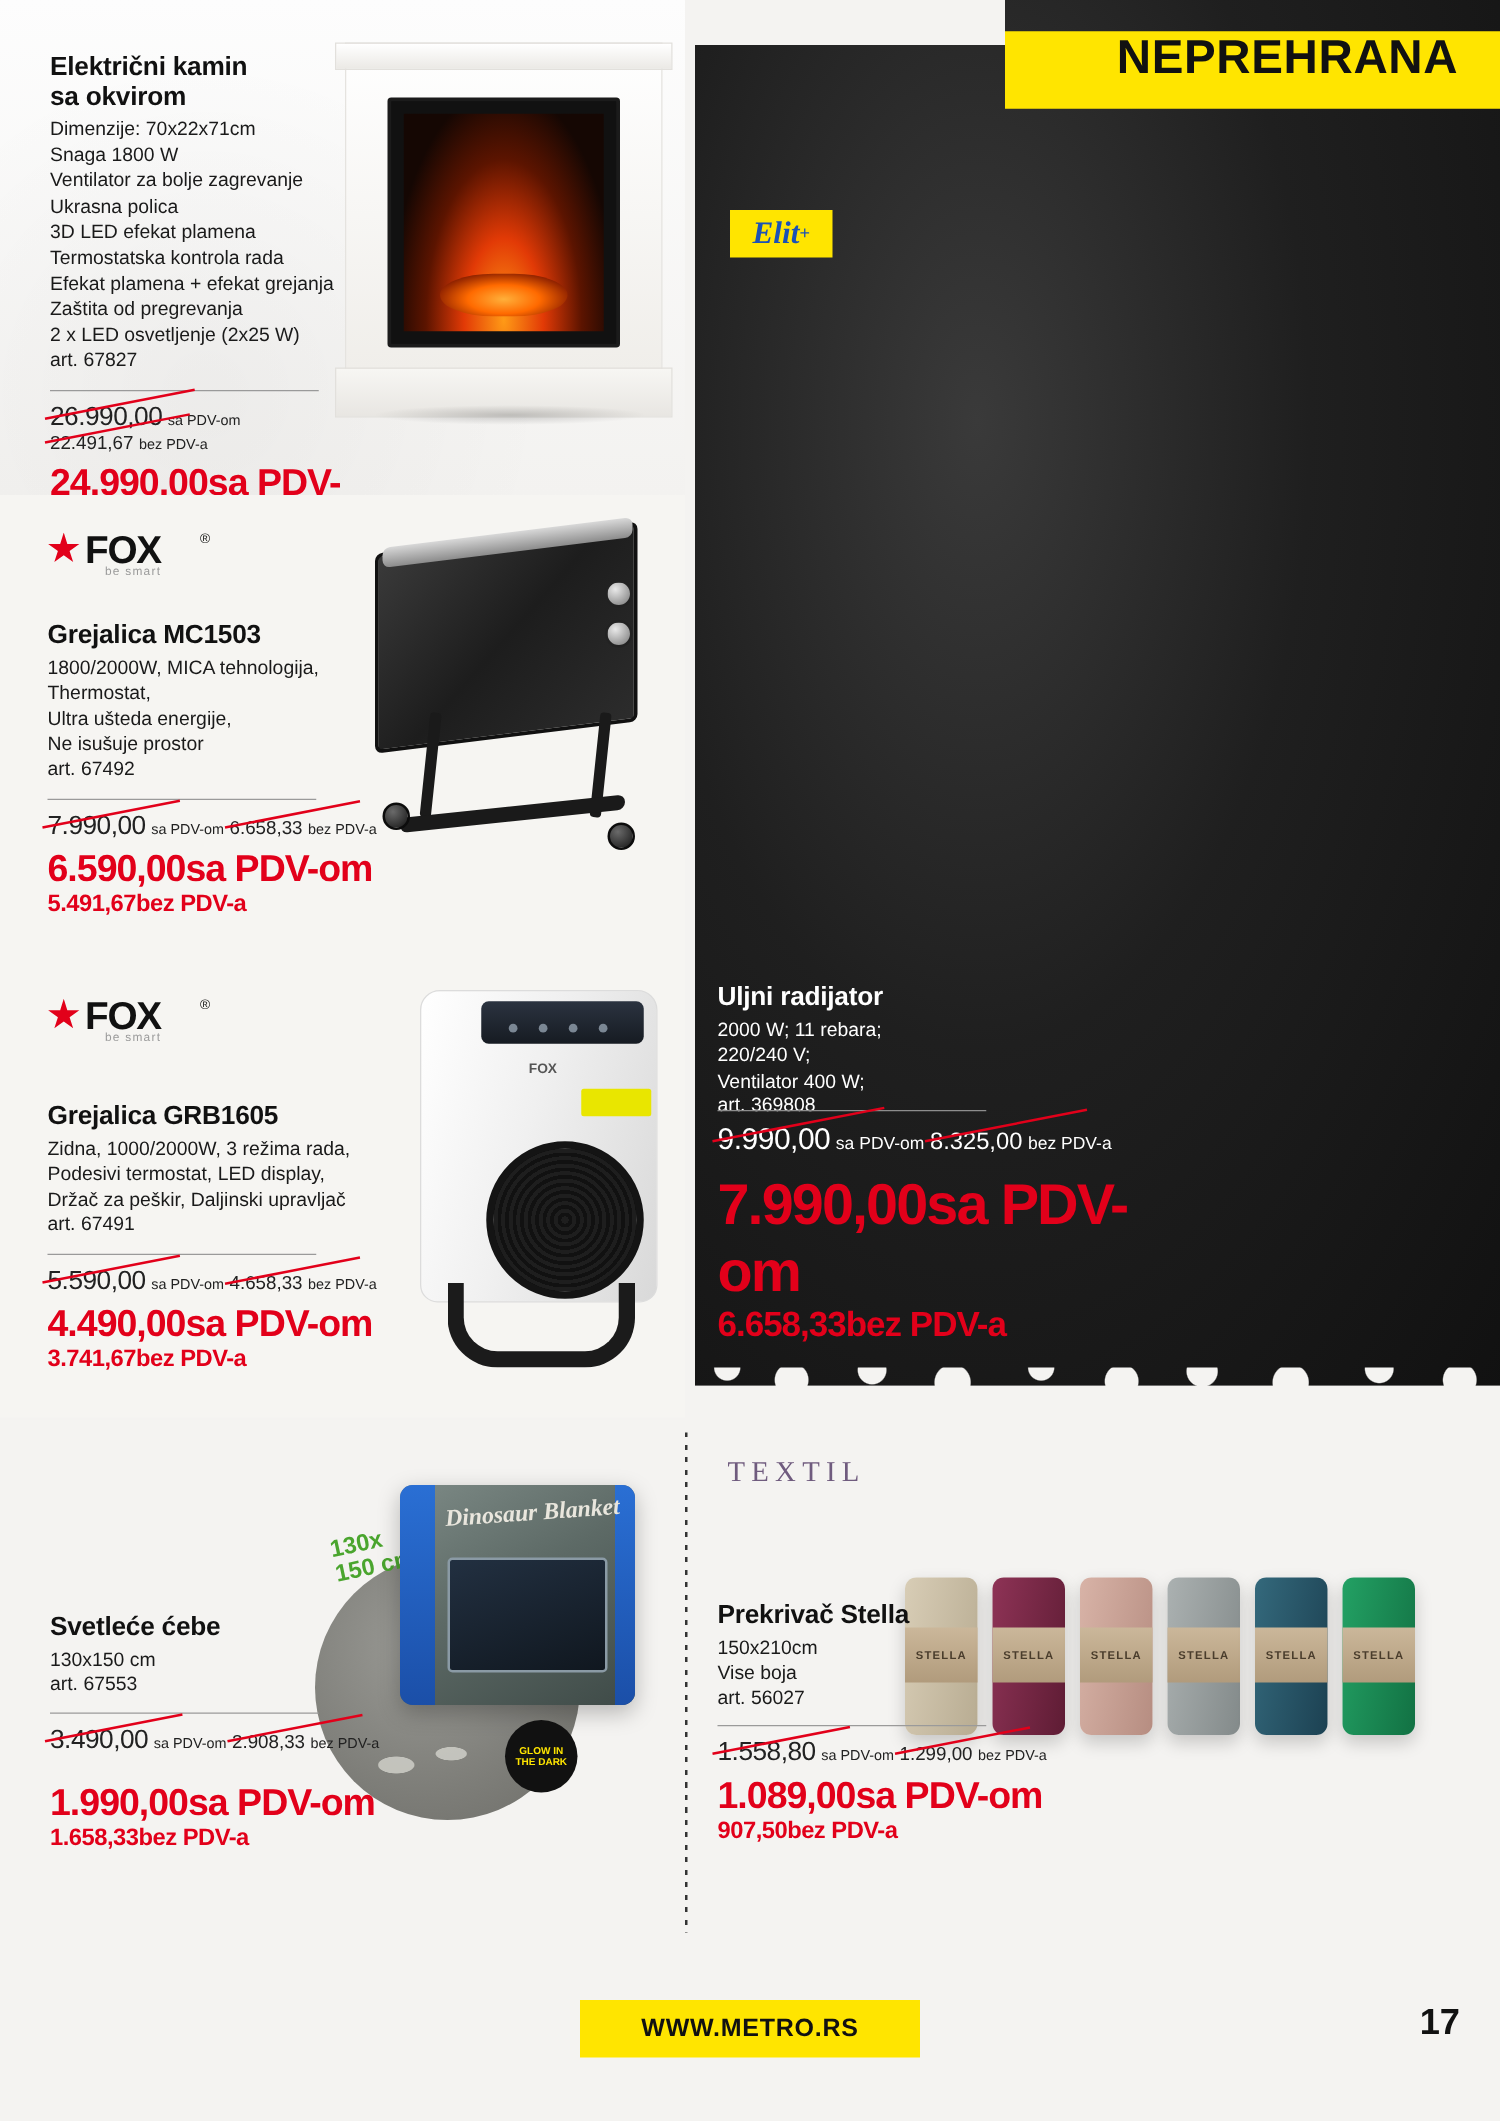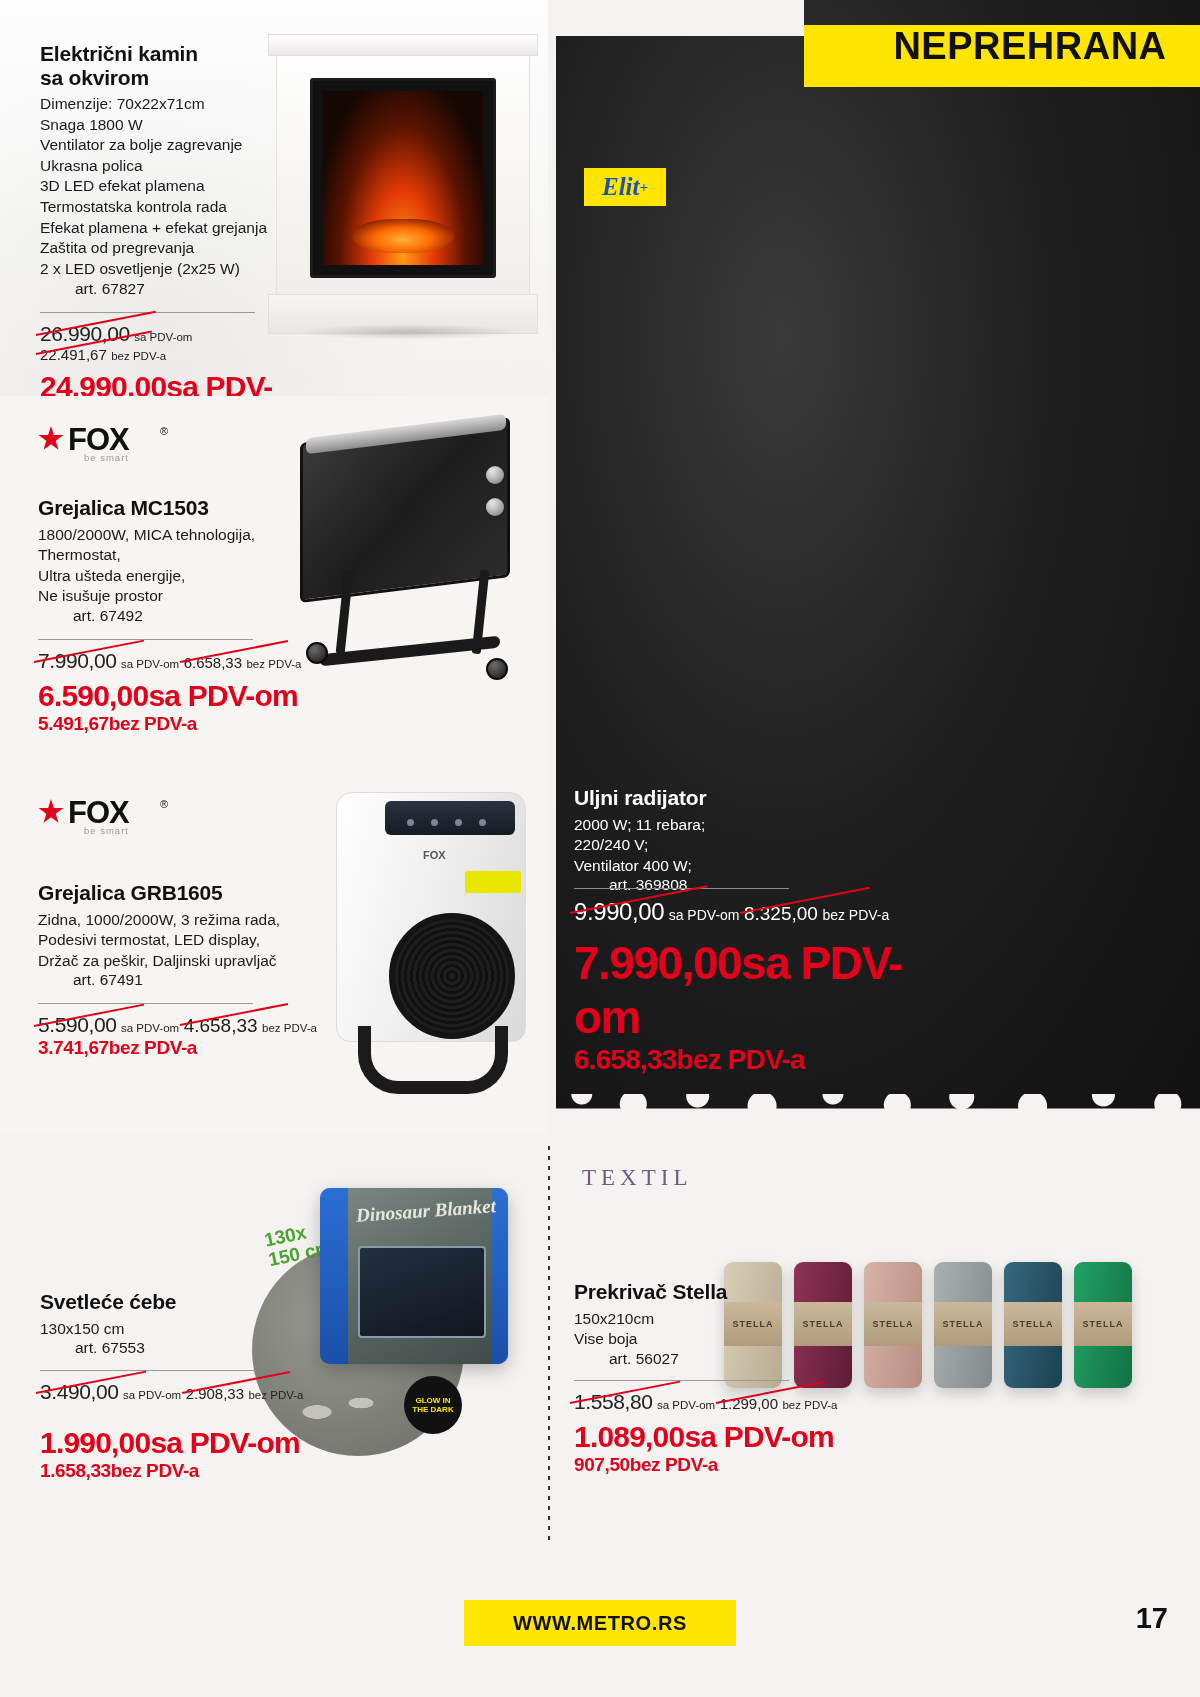--- a/index.html
+++ b/index.html
@@ -9,21 +9,21 @@
     font-family:"Liberation Sans", sans-serif;
     background:#f2f2f0;
     position:relative;
     overflow:hidden;
   }
   .page { position:relative; width:1200px; height:1697px; background:#f4f3f1; }
 
   
   .prod-title { font-size:21px; font-weight:bold; color:#111; line-height:1.12; letter-spacing:-0.2px;}
   .prod-desc { font-size:15.5px; color:#1a1a1a; line-height:1.33; margin-top:5px; }
-  .art { font-size:15.5px; color:#1a1a1a;margin-left:35px; }
+  .art { font-size:15.5px; color:#1a1a1a; }
 
   .price-block { margin-top:14px; }
   .hr-line { border:0; border-top:1px solid #9a9a9a; width:215px; margin:0 0 9px 0; }
   .old-row { position:relative; display:inline-block; }
   .old-main { font-size:21px; color:#222; letter-spacing:-0.4px; }
   .old-sub { font-size:11.5px; color:#222; }
   .strike {
     position:absolute; left:-4px; top:50%;
     width:122px; height:2px; background:#e2001a;
     transform:rotate(-11deg); transform-origin:left center;
@@ -411,23 +411,26 @@
       <div class="art">art. 67491</div>
 
       <div class="price-block">
         <hr class="hr-line">
         <div class="old-row">
           <span class="old-main">5.590,00</span>
           <span class="old-sub">sa PDV-om</span>
           <span class="strike" style="width:112px"></span>
         </div>
         <div class="old2">
-          <span class="old-sub" style="font-size:19px">4.658,33</span>
+          <span class="old-sub" style="font-size:15px">4.658,33</span>
           <span class="old-sub">bez PDV-a</span>
           <span class="strike" style="width:110px;top:40%"></span>
+        </div>
+        <div style="margin-top:6px">
+          <span class="new-main">4.490,00</span><span class="new-main sfx">sa PDV-om</span>
         </div>
         <div>
           <span class="new-sub">3.741,67</span><span class="new-sub sfx">bez PDV-a</span>
         </div>
       </div>
     </div>
   </div>
 
   <div class="grb">
     <div class="grb-body">

